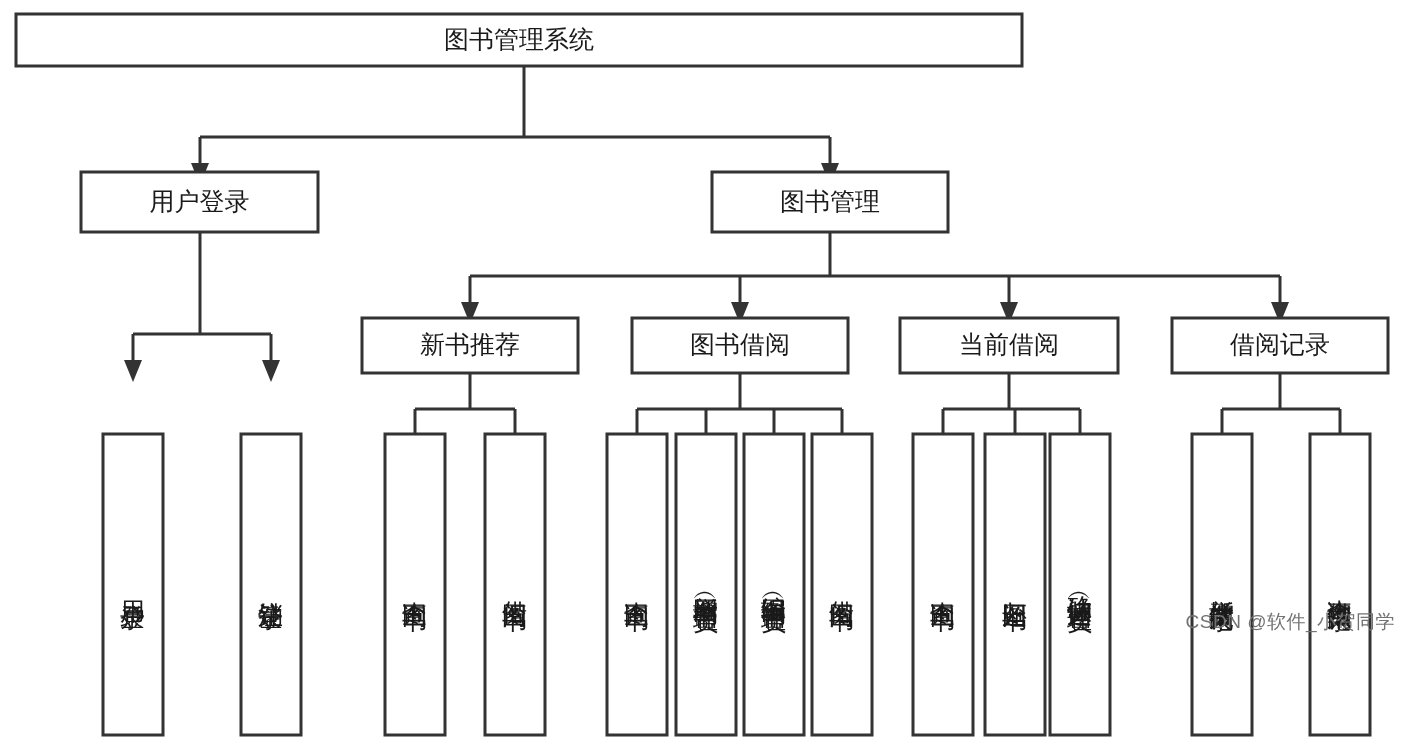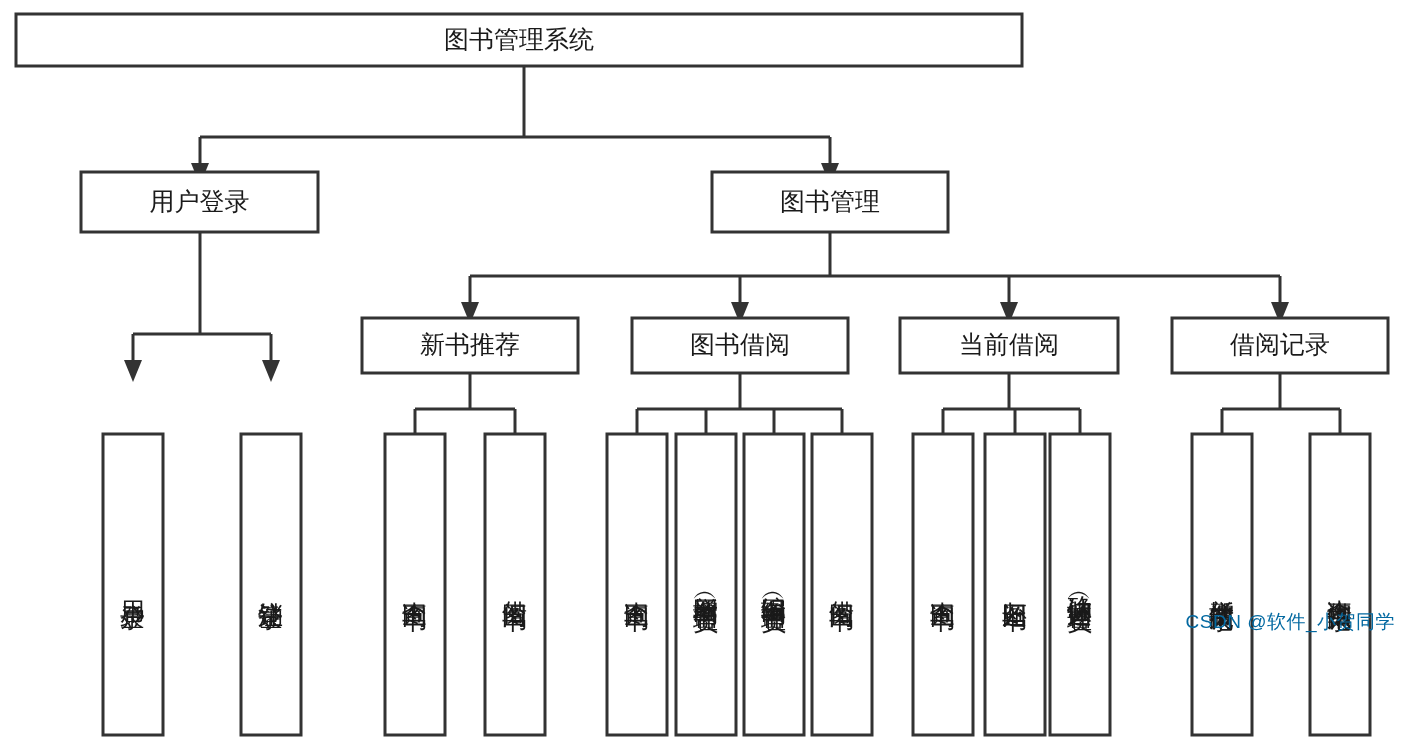--- a/index.html
+++ b/index.html
@@ -62,21 +62,21 @@
     align-items: center;
     justify-content: center;
     pointer-events: none;
   }
   .watermark {
     position: absolute;
     right: 10px;
     bottom: 8px;
     font-family: "Liberation Sans", "DejaVu Sans", sans-serif;
     font-size: 19px;
-    color: #0369a1;
+    color: #737373;
     white-space: nowrap;
     letter-spacing: 0.5px;
   }
 </style>
 </head>
 <body>
 
 <div id="diagram-root">
   <svg id="flowchart" viewBox="0 0 1405 747">
     <g id="edges-layer">

